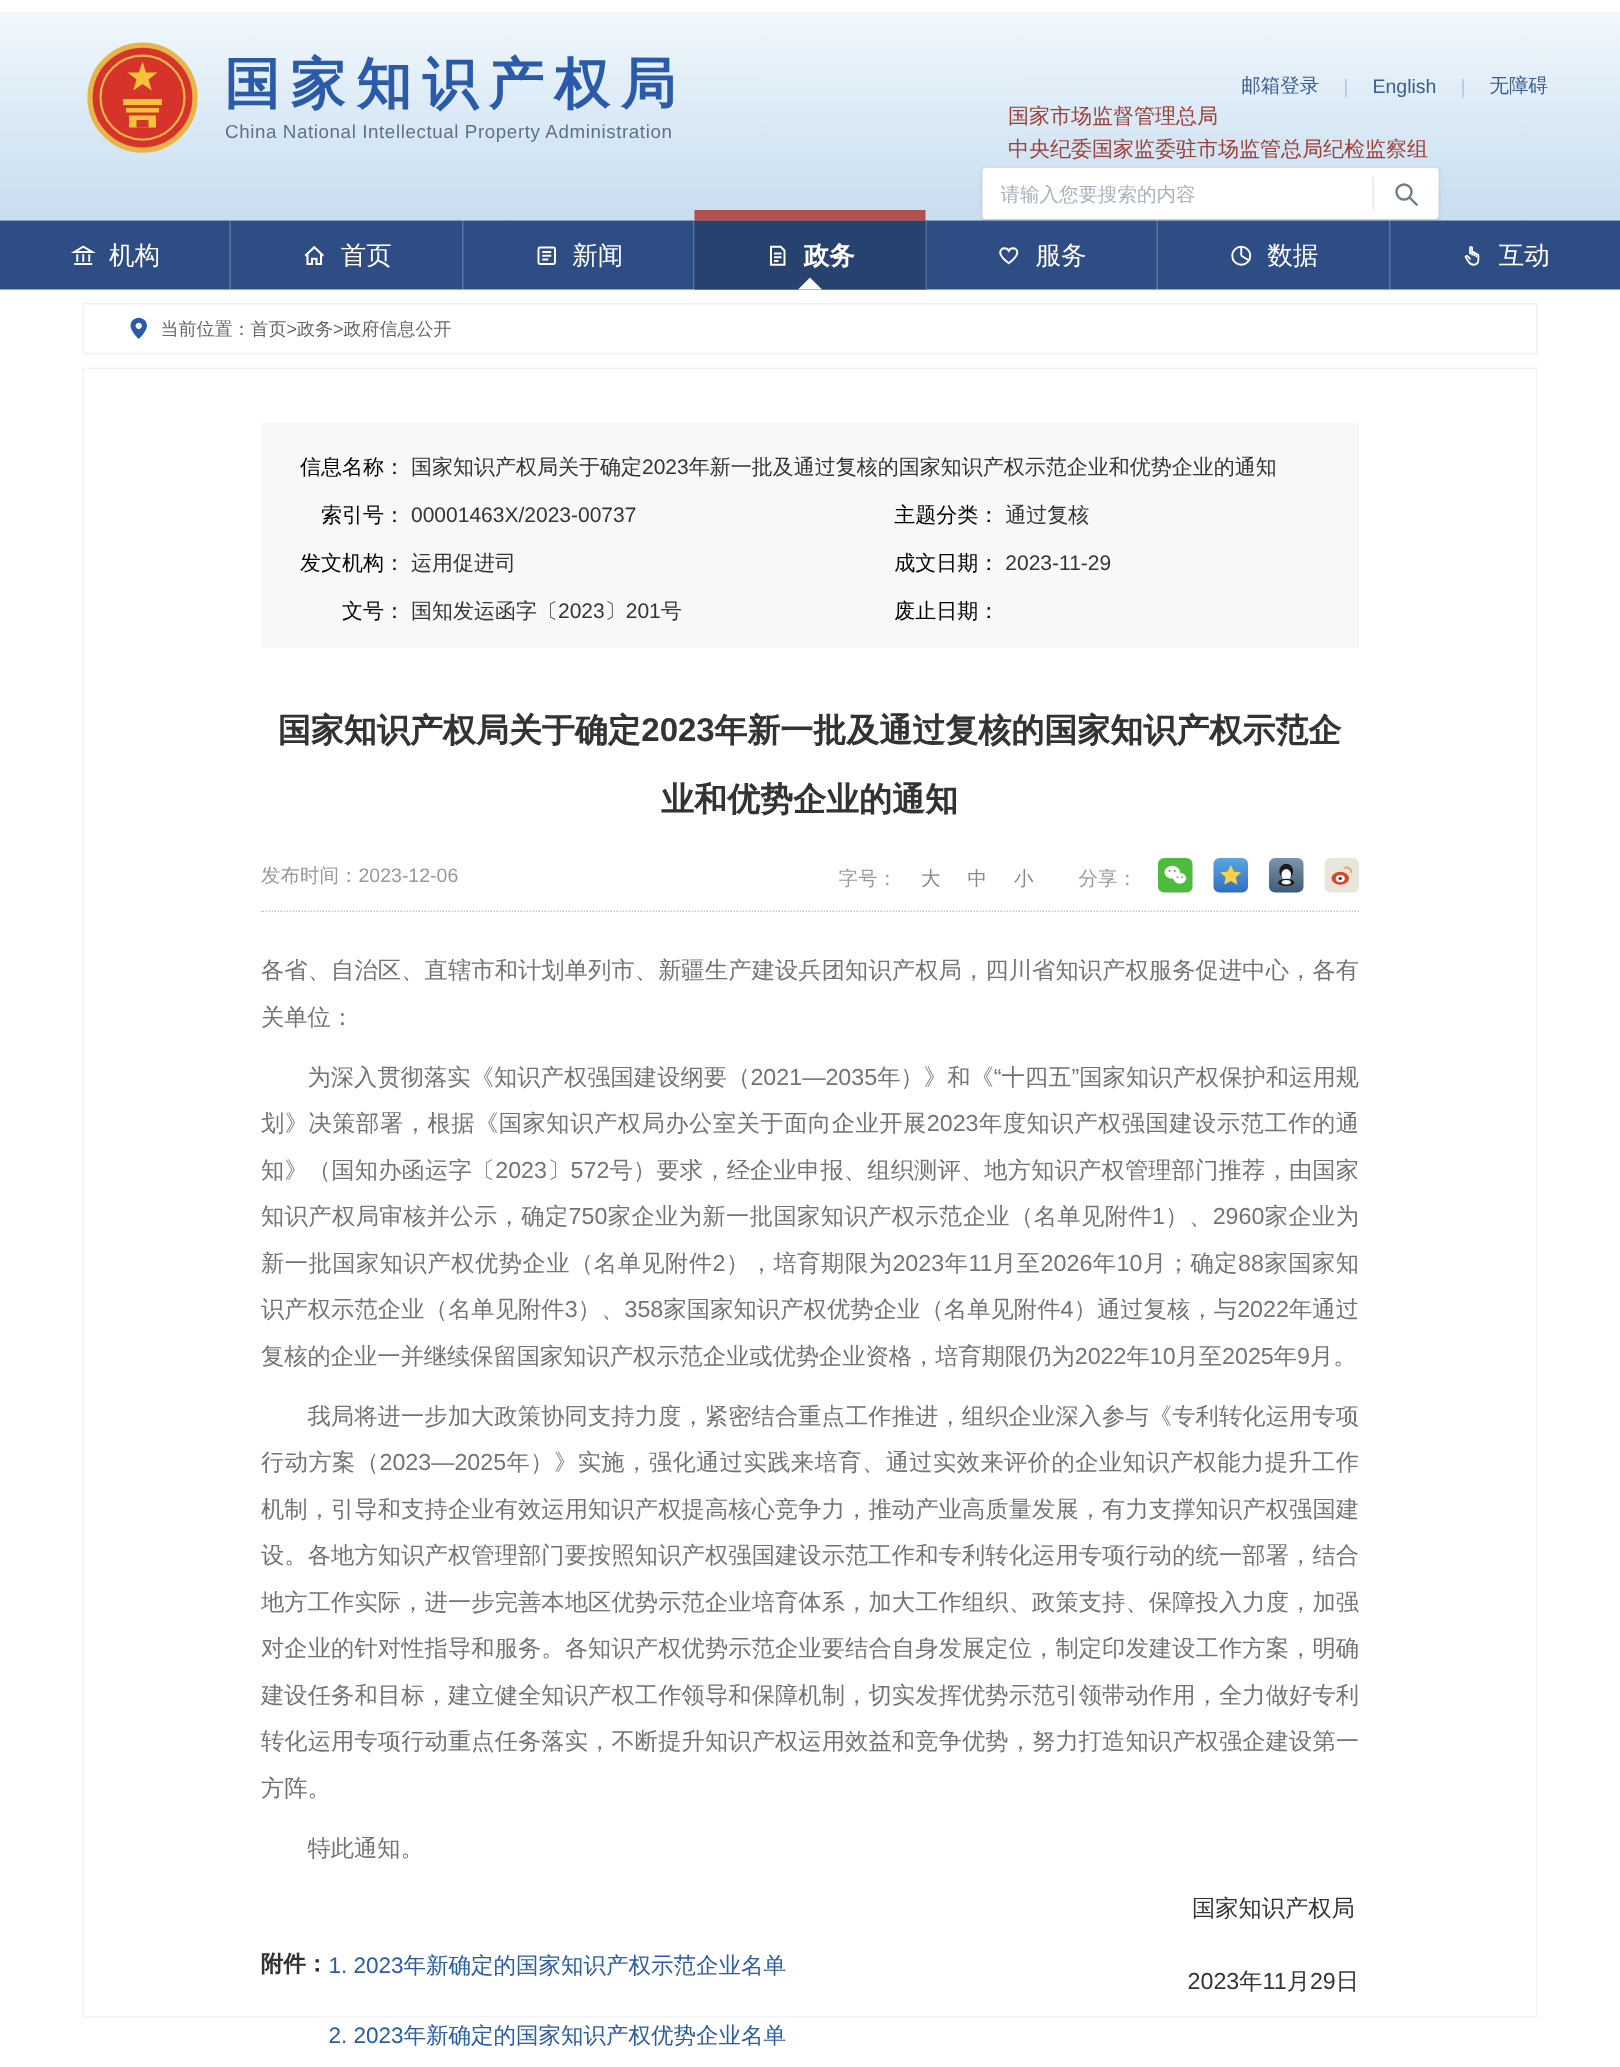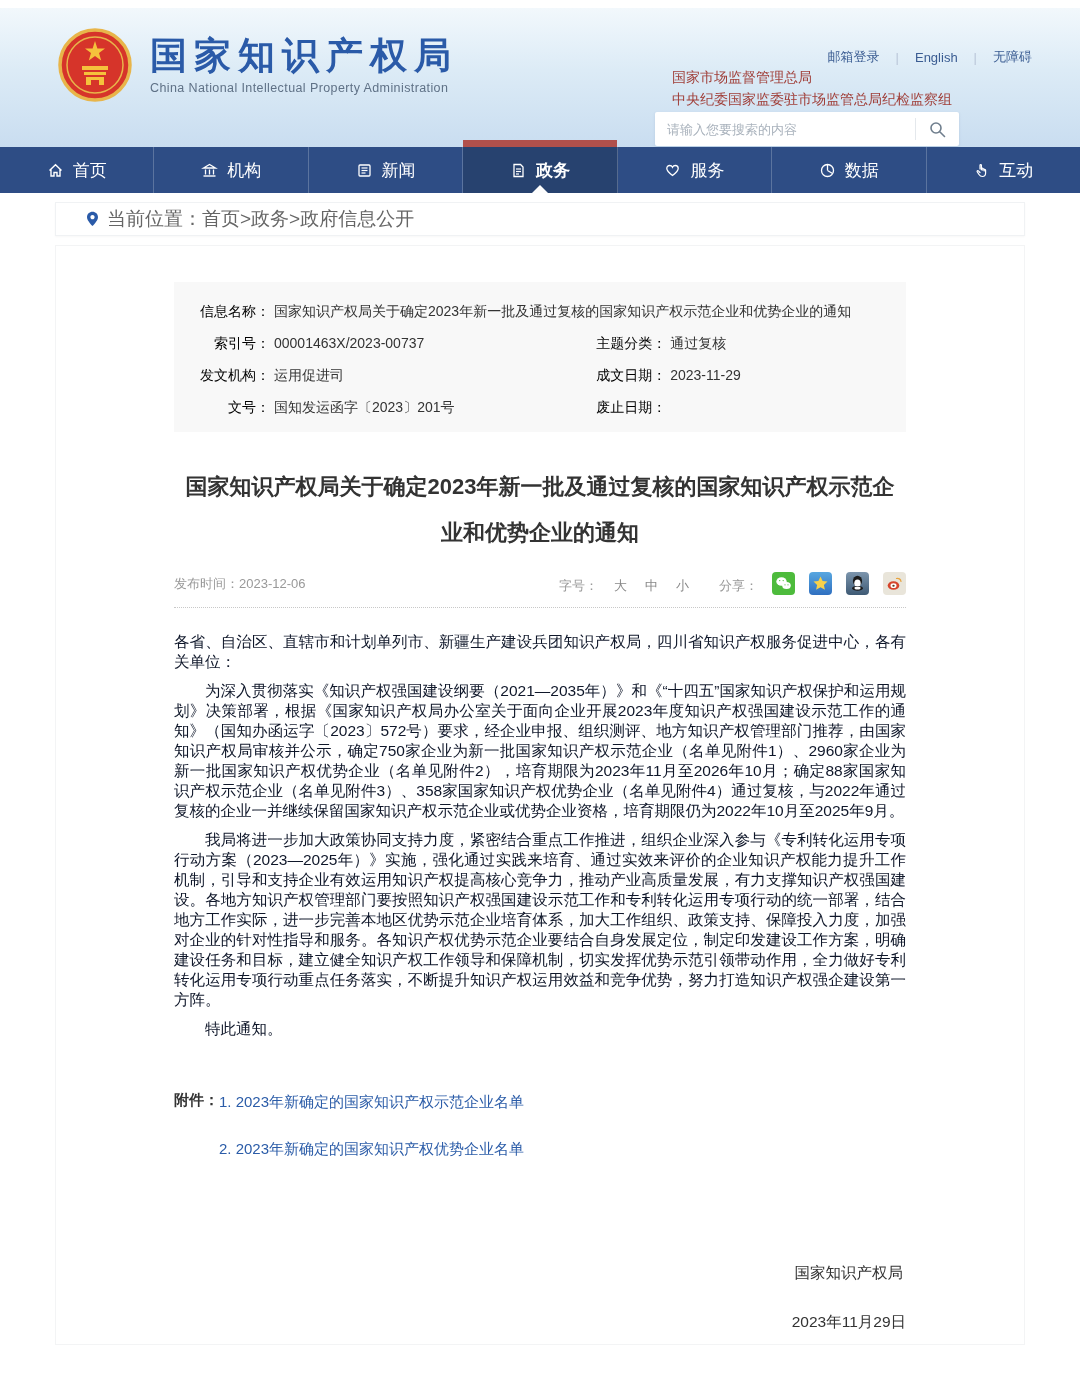--- a/index.html
+++ b/index.html
@@ -63,21 +63,21 @@
     position:absolute; bottom:0; left:50%; transform:translateX(-50%);
     width:0; height:0; border-left:8px solid transparent; border-right:8px solid transparent;
     border-bottom:8px solid #fdfdfd;
   }
   .nav-ic { width:17px; height:17px; display:block; }
 
   
   .breadcrumb {
     margin:9px 55px 0; height:34px; background:#fff; border:1px solid #f0f2f4;
     box-shadow:0 1px 2px rgba(0,0,0,.03); display:flex; align-items:center;
-    padding-left:30px; font-size:19px; color:#666;
+    padding-left:30px; font-size:12px; color:#666;
   }
   .breadcrumb .pin { margin-right:8px; display:flex; }
   .breadcrumb .crumb-path { color:#666; }
 
   
   .main-card {
     margin:9px 55px 0; background:#fff; border:1px solid #f3f4f5;
     height:1100px; padding:36px 118px 0; position:relative;
   }
 
@@ -102,21 +102,21 @@
   .share-label { margin-left:14px; }
   .share-icons { display:flex; gap:14px; align-items:center; }
   .share-ic { width:23px; height:23px; border-radius:4px; display:flex; align-items:center; justify-content:center; cursor:pointer; }
   .share-ic.wechat { background:#4dbb3c; }
   .share-ic.qzone { background:linear-gradient(180deg,#58a7e0,#2f6fc0); }
   .share-ic.qq { background:linear-gradient(180deg,#7c95ad,#3e5a74); }
   .share-ic.weibo { background:#e9e5da; }
 
   .dotted-divider { margin-top:12px; border-bottom:1px dotted #c8c8c8; }
 
-  .article-body { margin-top:24px; font-size:15.5px; line-height:20px; color:#0f172a; text-align:justify; }
+  .article-body { margin-top:24px; font-size:15.5px; line-height:31px; color:#737373; text-align:justify; }
   .article-body p { margin-bottom:9px; }
   .article-body p.indent { text-indent:2em; }
 
   .attachments { margin-top:52px; font-size:15px; }
   .att-row { display:flex; }
   .att-label { font-weight:bold; color:#333; flex-shrink:0; }
   .att-list { }
   .att-item { display:block; color:#2b5ca8; text-decoration:none; line-height:22px; margin-bottom:25px; cursor:pointer; }
 
   .signature { position:absolute; right:118px; top:1016px; text-align:center; font-size:15.5px; color:#333; }
@@ -166,33 +166,33 @@
           <circle cx="7" cy="7" r="5" fill="none" stroke="#6f7e8d" stroke-width="1.6"></circle>
           <line x1="11" y1="11" x2="15.5" y2="15.5" stroke="#6f7e8d" stroke-width="1.6" stroke-linecap="round"></line>
         </svg>
       </div>
     </div>
   </div>
 
   <div class="nav">
     <div class="nav-item">
       <svg class="nav-ic" viewBox="0 0 17 17">
-        <path d="M2.5 8.5 L8.5 2.8 L14.5 8.5 M4 7.5 V14 H7 V10.5 H10 V14 H13 V7.5" fill="none" stroke="#fff" stroke-width="1.4"></path>
-      </svg>
-      <span>首页</span>
-    </div>
-    <div class="nav-item">
-      <svg class="nav-ic" viewBox="0 0 17 17">
         <path d="M2.5 6 L8.5 2.5 L14.5 6 Z" fill="none" stroke="#fff" stroke-width="1.3"></path>
         <line x1="4.5" y1="7.5" x2="4.5" y2="12.5" stroke="#fff" stroke-width="1.3"></line>
         <line x1="8.5" y1="7.5" x2="8.5" y2="12.5" stroke="#fff" stroke-width="1.3"></line>
         <line x1="12.5" y1="7.5" x2="12.5" y2="12.5" stroke="#fff" stroke-width="1.3"></line>
         <line x1="2.5" y1="14" x2="14.5" y2="14" stroke="#fff" stroke-width="1.4"></line>
       </svg>
       <span>机构</span>
+    </div>
+    <div class="nav-item">
+      <svg class="nav-ic" viewBox="0 0 17 17">
+        <path d="M2.5 8.5 L8.5 2.8 L14.5 8.5 M4 7.5 V14 H7 V10.5 H10 V14 H13 V7.5" fill="none" stroke="#fff" stroke-width="1.4"></path>
+      </svg>
+      <span>首页</span>
     </div>
     <div class="nav-item">
       <svg class="nav-ic" viewBox="0 0 17 17">
         <rect x="3" y="3" width="11" height="11" rx="1" fill="none" stroke="#fff" stroke-width="1.3"></rect>
         <line x1="5.5" y1="6" x2="11.5" y2="6" stroke="#fff" stroke-width="1.2"></line>
         <line x1="5.5" y1="8.5" x2="11.5" y2="8.5" stroke="#fff" stroke-width="1.2"></line>
         <line x1="5.5" y1="11" x2="9.5" y2="11" stroke="#fff" stroke-width="1.2"></line>
       </svg>
       <span>新闻</span>
     </div>

